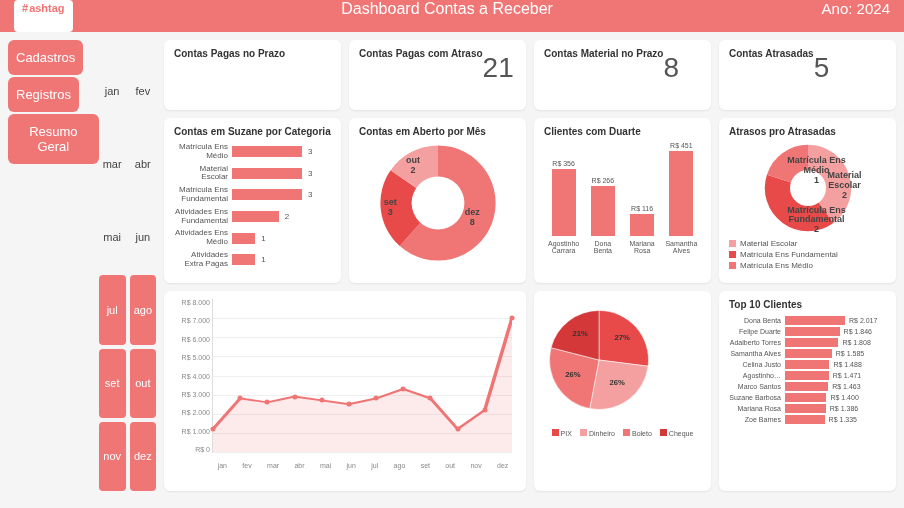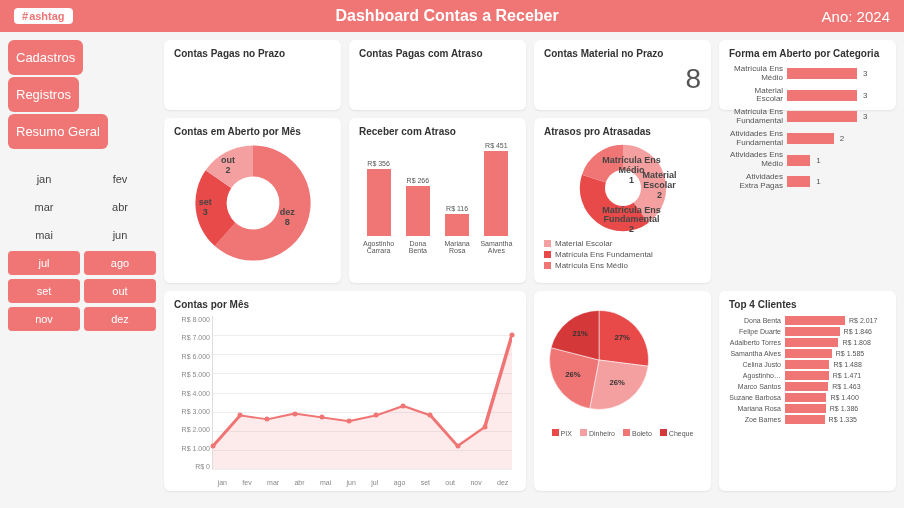--- a/index.html
+++ b/index.html
@@ -1,30 +1,30 @@
 <!DOCTYPE html>
 <html><head>
 <meta charset="utf-8">
 <style>
 *{box-sizing:border-box;margin:0;padding:0;font-family:Arial,sans-serif}
 body{background:#f5f5f5;width:904px;height:508px;overflow:hidden}
-.header{background:#f07575;height:32px;display:flex;align-items:center;padding:0 14px;color:#fff}
+.header{background:#f07575;height:32px;display:flex;padding:0 14px;color:#fff}
 .logo{background:#fff;border-radius:4px;padding:2px 8px;color:#f07575;font-weight:bold;position:relative;font-size:11px}
 .logo::before{content:'#';color:#f07575;font-weight:bold;margin-right:1px}
-.title{flex:1;text-align:center;font-size:16px;font-weight:700}
+.title{flex:1;text-align:center;font-size:16px;font-weight:400}
 .year{font-size:15px;font-weight:500}
 .main{display:flex;gap:8px;padding:8px}
-.sidebar{width:148px;display:flex;flex-direction:column;gap:0}
+.sidebar{width:148px;display:flex;flex-direction:row;gap:0}
 .nav-btn{background:#f07575;color:#fff;border:none;border-radius:6px;padding:10px 8px;font-size:13px;cursor:pointer;text-align:center}
 .months{display:grid;grid-template-columns:1fr 1fr;gap:4px;margin-top:16px}
 .month{background:transparent;border:none;padding:6px 4px;font-size:11px;color:#444;border-radius:4px;cursor:pointer;text-align:center}
 .month.sel{background:#f07575;color:#fff}
 .content{flex:1;display:grid;grid-template-columns:repeat(4,1fr);grid-template-rows:70px 165px 200px;gap:8px}
 .card{background:#fff;border-radius:6px;padding:8px 10px;box-shadow:0 1px 2px rgba(0,0,0,0.08)}
-.kpi{display:flex;flex-direction:column}
+.kpi{display:flex;flex-direction:row}
 .kpi-title{font-size:10px;font-weight:bold;color:#333}
 .kpi-val{font-size:28px;color:#555;text-align:right;margin-top:4px;font-weight:400}
 .chart-title{font-size:10px;font-weight:bold;color:#333;margin-bottom:6px}
 .hbar-row{display:flex;align-items:center;margin-bottom:4px;font-size:8px}
 .hbar-lbl{width:58px;text-align:right;padding-right:4px;color:#555;line-height:1.1}
 .hbar-bar{height:11px;background:#f07575}
 .hbar-val{margin-left:6px;color:#555}
 .donut{position:relative;width:120px;height:120px;margin:6px auto}
 .donut svg{width:100%;height:100%}
 .donut-lbl{position:absolute;font-size:9px;font-weight:bold;color:#444;text-align:center;line-height:1.1}
@@ -76,28 +76,33 @@
         <button class="month sel">dez</button>
       </div>
   </div>
 
   <div class="content">
     <div class="card kpi">
         <div class="kpi-title">Contas Pagas no Prazo</div>
       </div>
     <div class="card kpi">
         <div class="kpi-title">Contas Pagas com Atraso</div>
+        <div class="kpi-val">21</div>
       </div>
     <div class="card kpi">
         <div class="kpi-title">Contas Material no Prazo</div>
         <div class="kpi-val">8</div>
       </div>
-
-    <div class="card">
-      <div class="chart-title">Forma em Aberto por Categoria</div>
+    <div class="card kpi">
+        <div class="kpi-title">Contas Atrasadas</div>
+        <div class="kpi-val">5</div>
+      </div>
+
+    <div class="card">
+      <div class="chart-title">Contas em Suzane por Categoria</div>
       <div id="hbar1">
           <div class="hbar-row">
             <div class="hbar-lbl">Matrícula Ens Médio</div>
             <div class="hbar-bar" style="width:70px"></div>
             <div class="hbar-val">3</div>
           </div>
           <div class="hbar-row">
             <div class="hbar-lbl">Material Escolar</div>
             <div class="hbar-bar" style="width:70px"></div>
             <div class="hbar-val">3</div>
@@ -129,21 +134,21 @@
       <div class="chart-title">Contas em Aberto por Mês</div>
       <div class="donut" id="donut1"><svg viewBox="0 0 100 100">
             <path d="M50,50 L50,2 A48,48 0 1,1 18.170112404441824,85.92851591221284 Z" fill="#f07575"></path>
             <path d="M50,50 L18.170112404441824,85.92851591221284 A48,48 0 0,1 10.496774437104513,22.732892156904494 Z" fill="#e84a4a"></path>
             <path d="M50,50 L10.496774437104513,22.732892156904494 A48,48 0 0,1 49.99999999999999,2 Z" fill="#f5a0a0"></path>
             <circle cx="50" cy="50" r="22" fill="#fff"></circle>
           </svg><div class="donut-lbl" style="left: 72.7256%; top: 54.4112%;">dez<br>8</div><div class="donut-lbl" style="left: 5.25519%; top: 46.2188%;">set<br>3</div><div class="donut-lbl" style="left: 23.7347%; top: 11.009%;">out<br>2</div></div>
     </div>
 
     <div class="card">
-      <div class="chart-title">Receber com Atraso</div>
+      <div class="chart-title">Clientes com Duarte</div>
       <div class="bars" id="vbars">
           <div class="bar-col">
             <div class="bar-val">R$ 356</div>
             <div class="bar" style="height:67.09534368070953px"></div>
             <div class="bar-name">Agostinho Carrara</div>
           </div>
           <div class="bar-col">
             <div class="bar-val">R$ 266</div>
             <div class="bar" style="height:50.13303769401331px"></div>
             <div class="bar-name">Dona Benta</div>
@@ -179,21 +184,20 @@
             <span>Matrícula Ens Fundamental</span>
           </div>
           <div class="legend-item">
             <span class="sq" style="background:#f07575"></span>
             <span>Matrícula Ens Médio</span>
           </div>
         </div>
     </div>
 
     <div class="card span2">
-      <div class="chart-title">Contas por Mês</div>
       <div class="line-chart" id="linechart">
           <div class="yaxis">
             <div>R$ 8.000</div>
             <div>R$ 7.000</div>
             <div>R$ 6.000</div>
             <div>R$ 5.000</div>
             <div>R$ 4.000</div>
             <div>R$ 3.000</div>
             <div>R$ 2.000</div>
             <div>R$ 1.000</div>
@@ -255,21 +259,21 @@
         </svg>
       <div class="legend-h" id="leg3">
           <span><span class="sq" style="background:#e84a4a;margin-right:2px"></span>PIX</span>
           <span><span class="sq" style="background:#f5a0a0;margin-right:2px"></span>Dinheiro</span>
           <span><span class="sq" style="background:#f07575;margin-right:2px"></span>Boleto</span>
           <span><span class="sq" style="background:#d43838;margin-right:2px"></span>Cheque</span>
         </div>
     </div>
 
     <div class="card">
-      <div class="chart-title">Top 4 Clientes</div>
+      <div class="chart-title">Top 10 Clientes</div>
       <div id="top10">
           <div class="top10-row">
             <div class="top10-lbl">Dona Benta</div>
             <div class="top10-bar" style="width:60px"></div>
             <div class="top10-val">R$ 2.017</div>
           </div>
           <div class="top10-row">
             <div class="top10-lbl">Felipe Duarte</div>
             <div class="top10-bar" style="width:54.6px"></div>
             <div class="top10-val">R$ 1.846</div>

